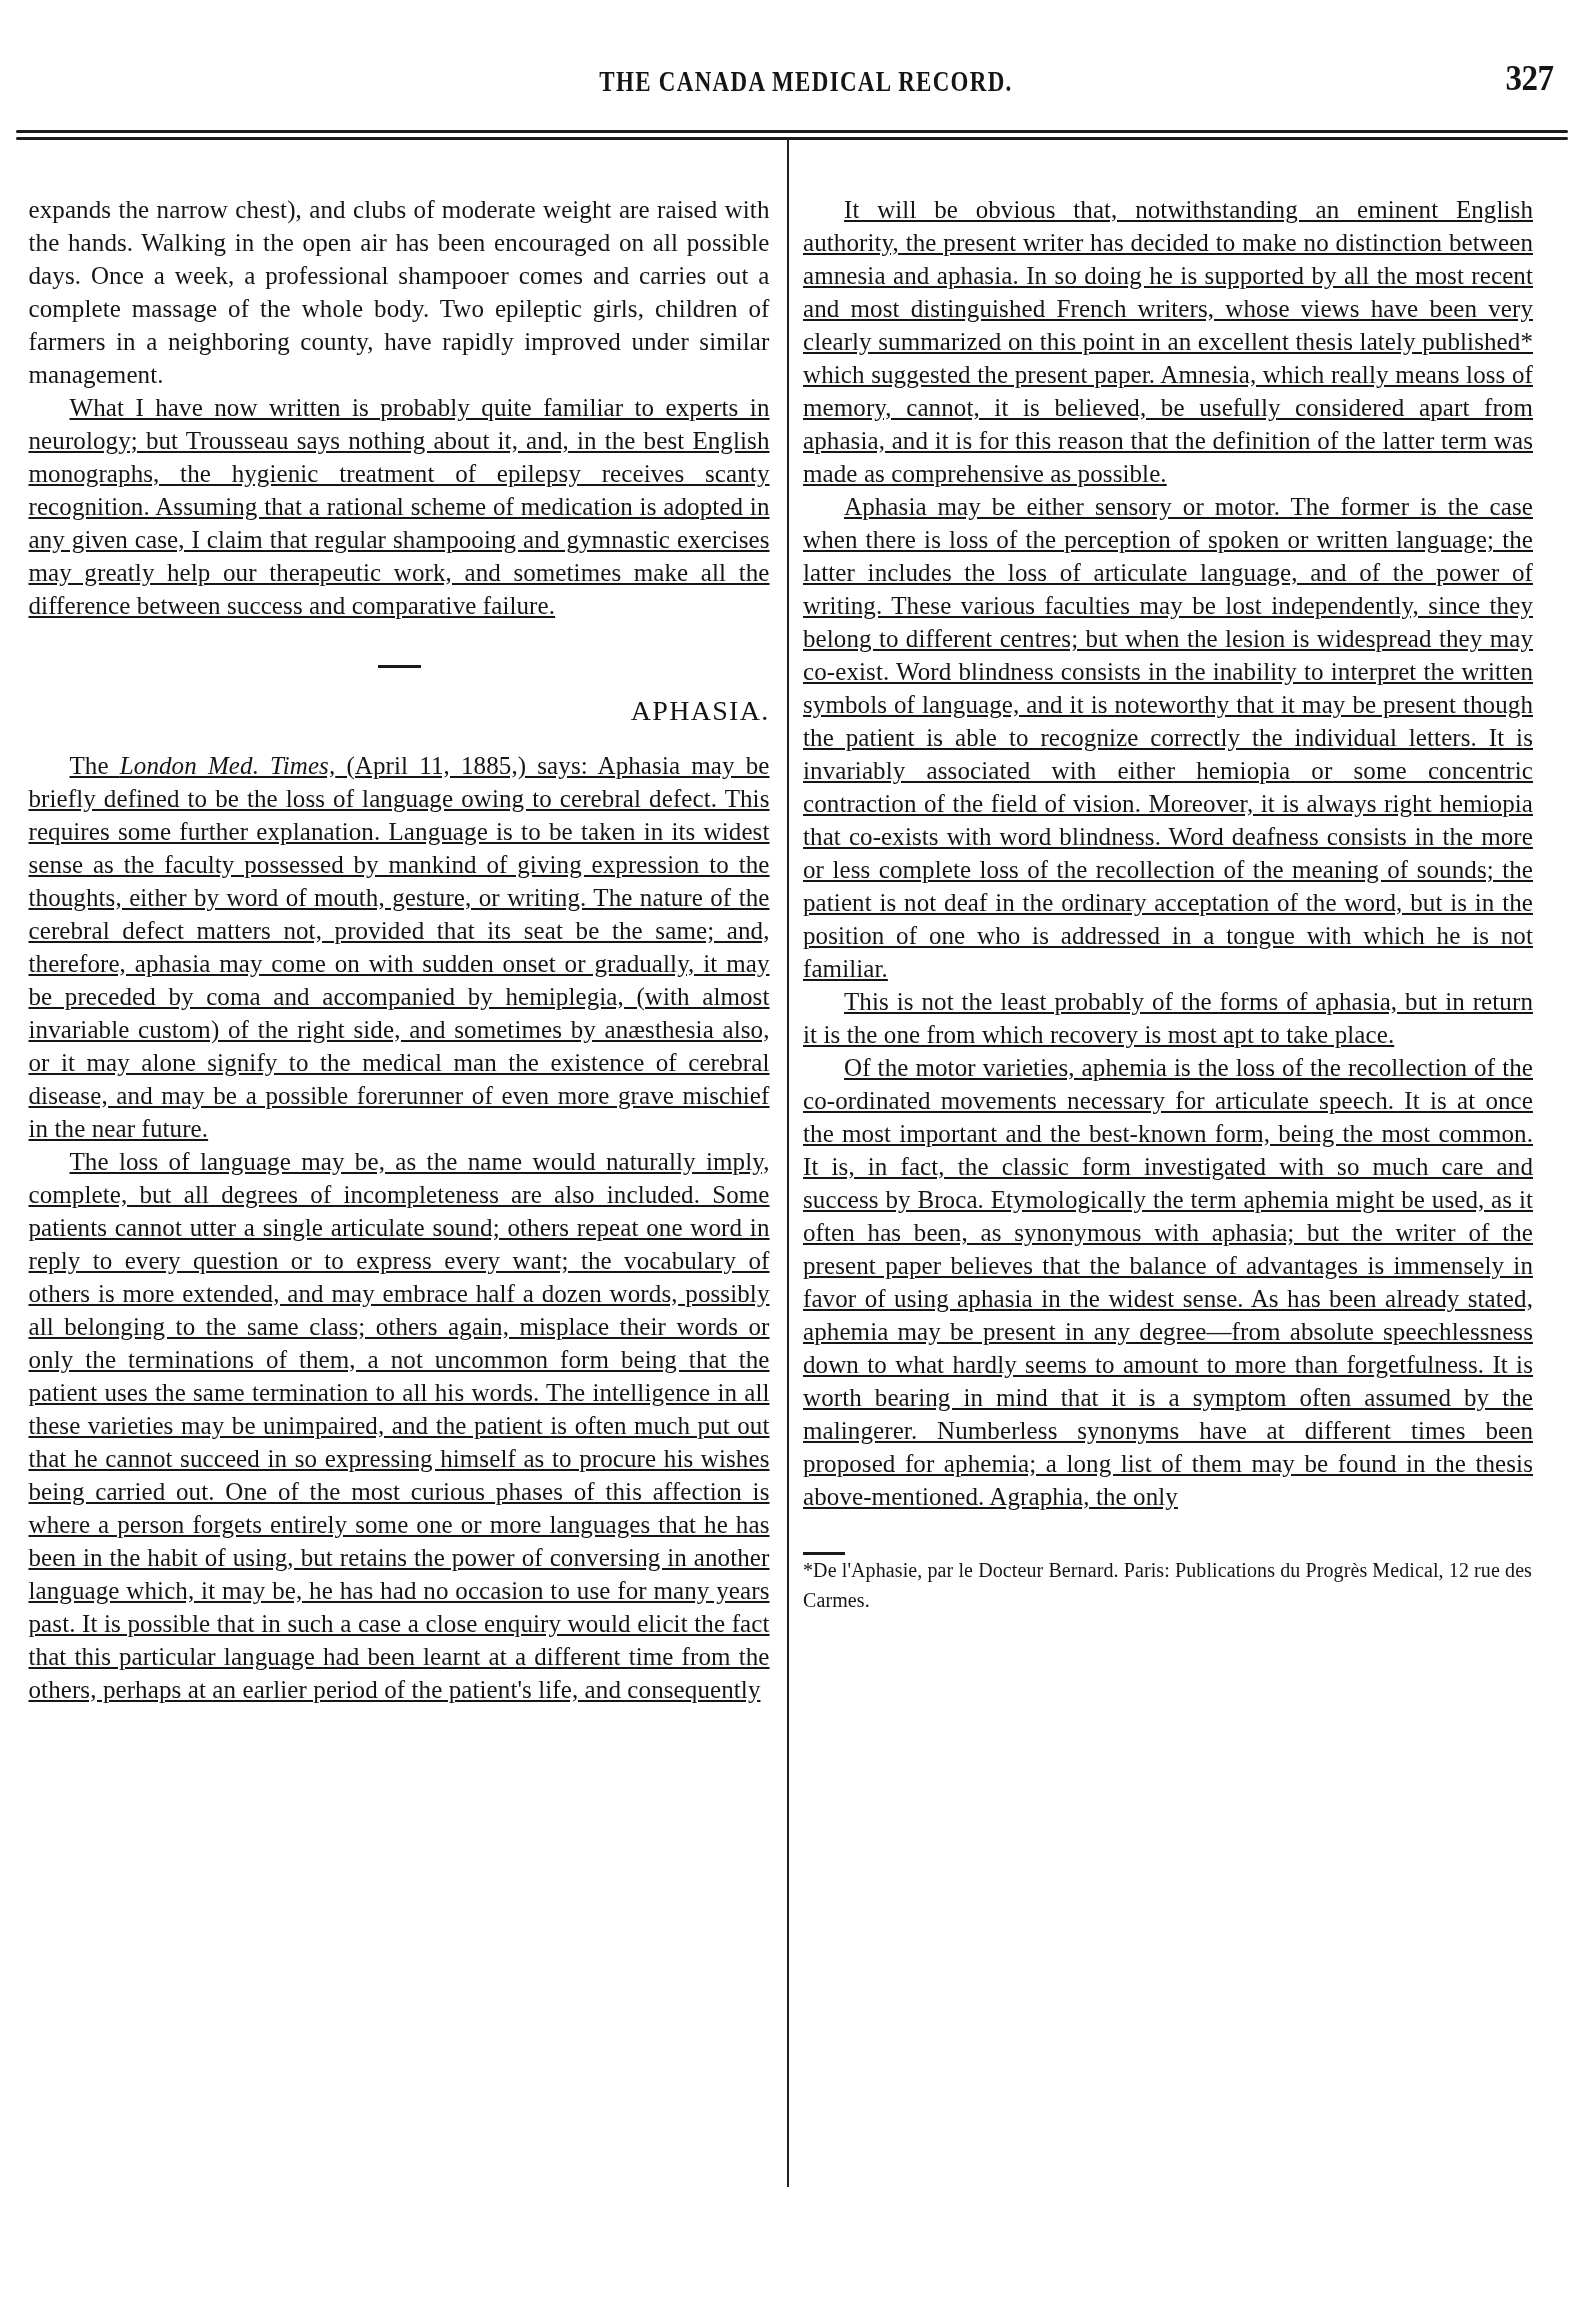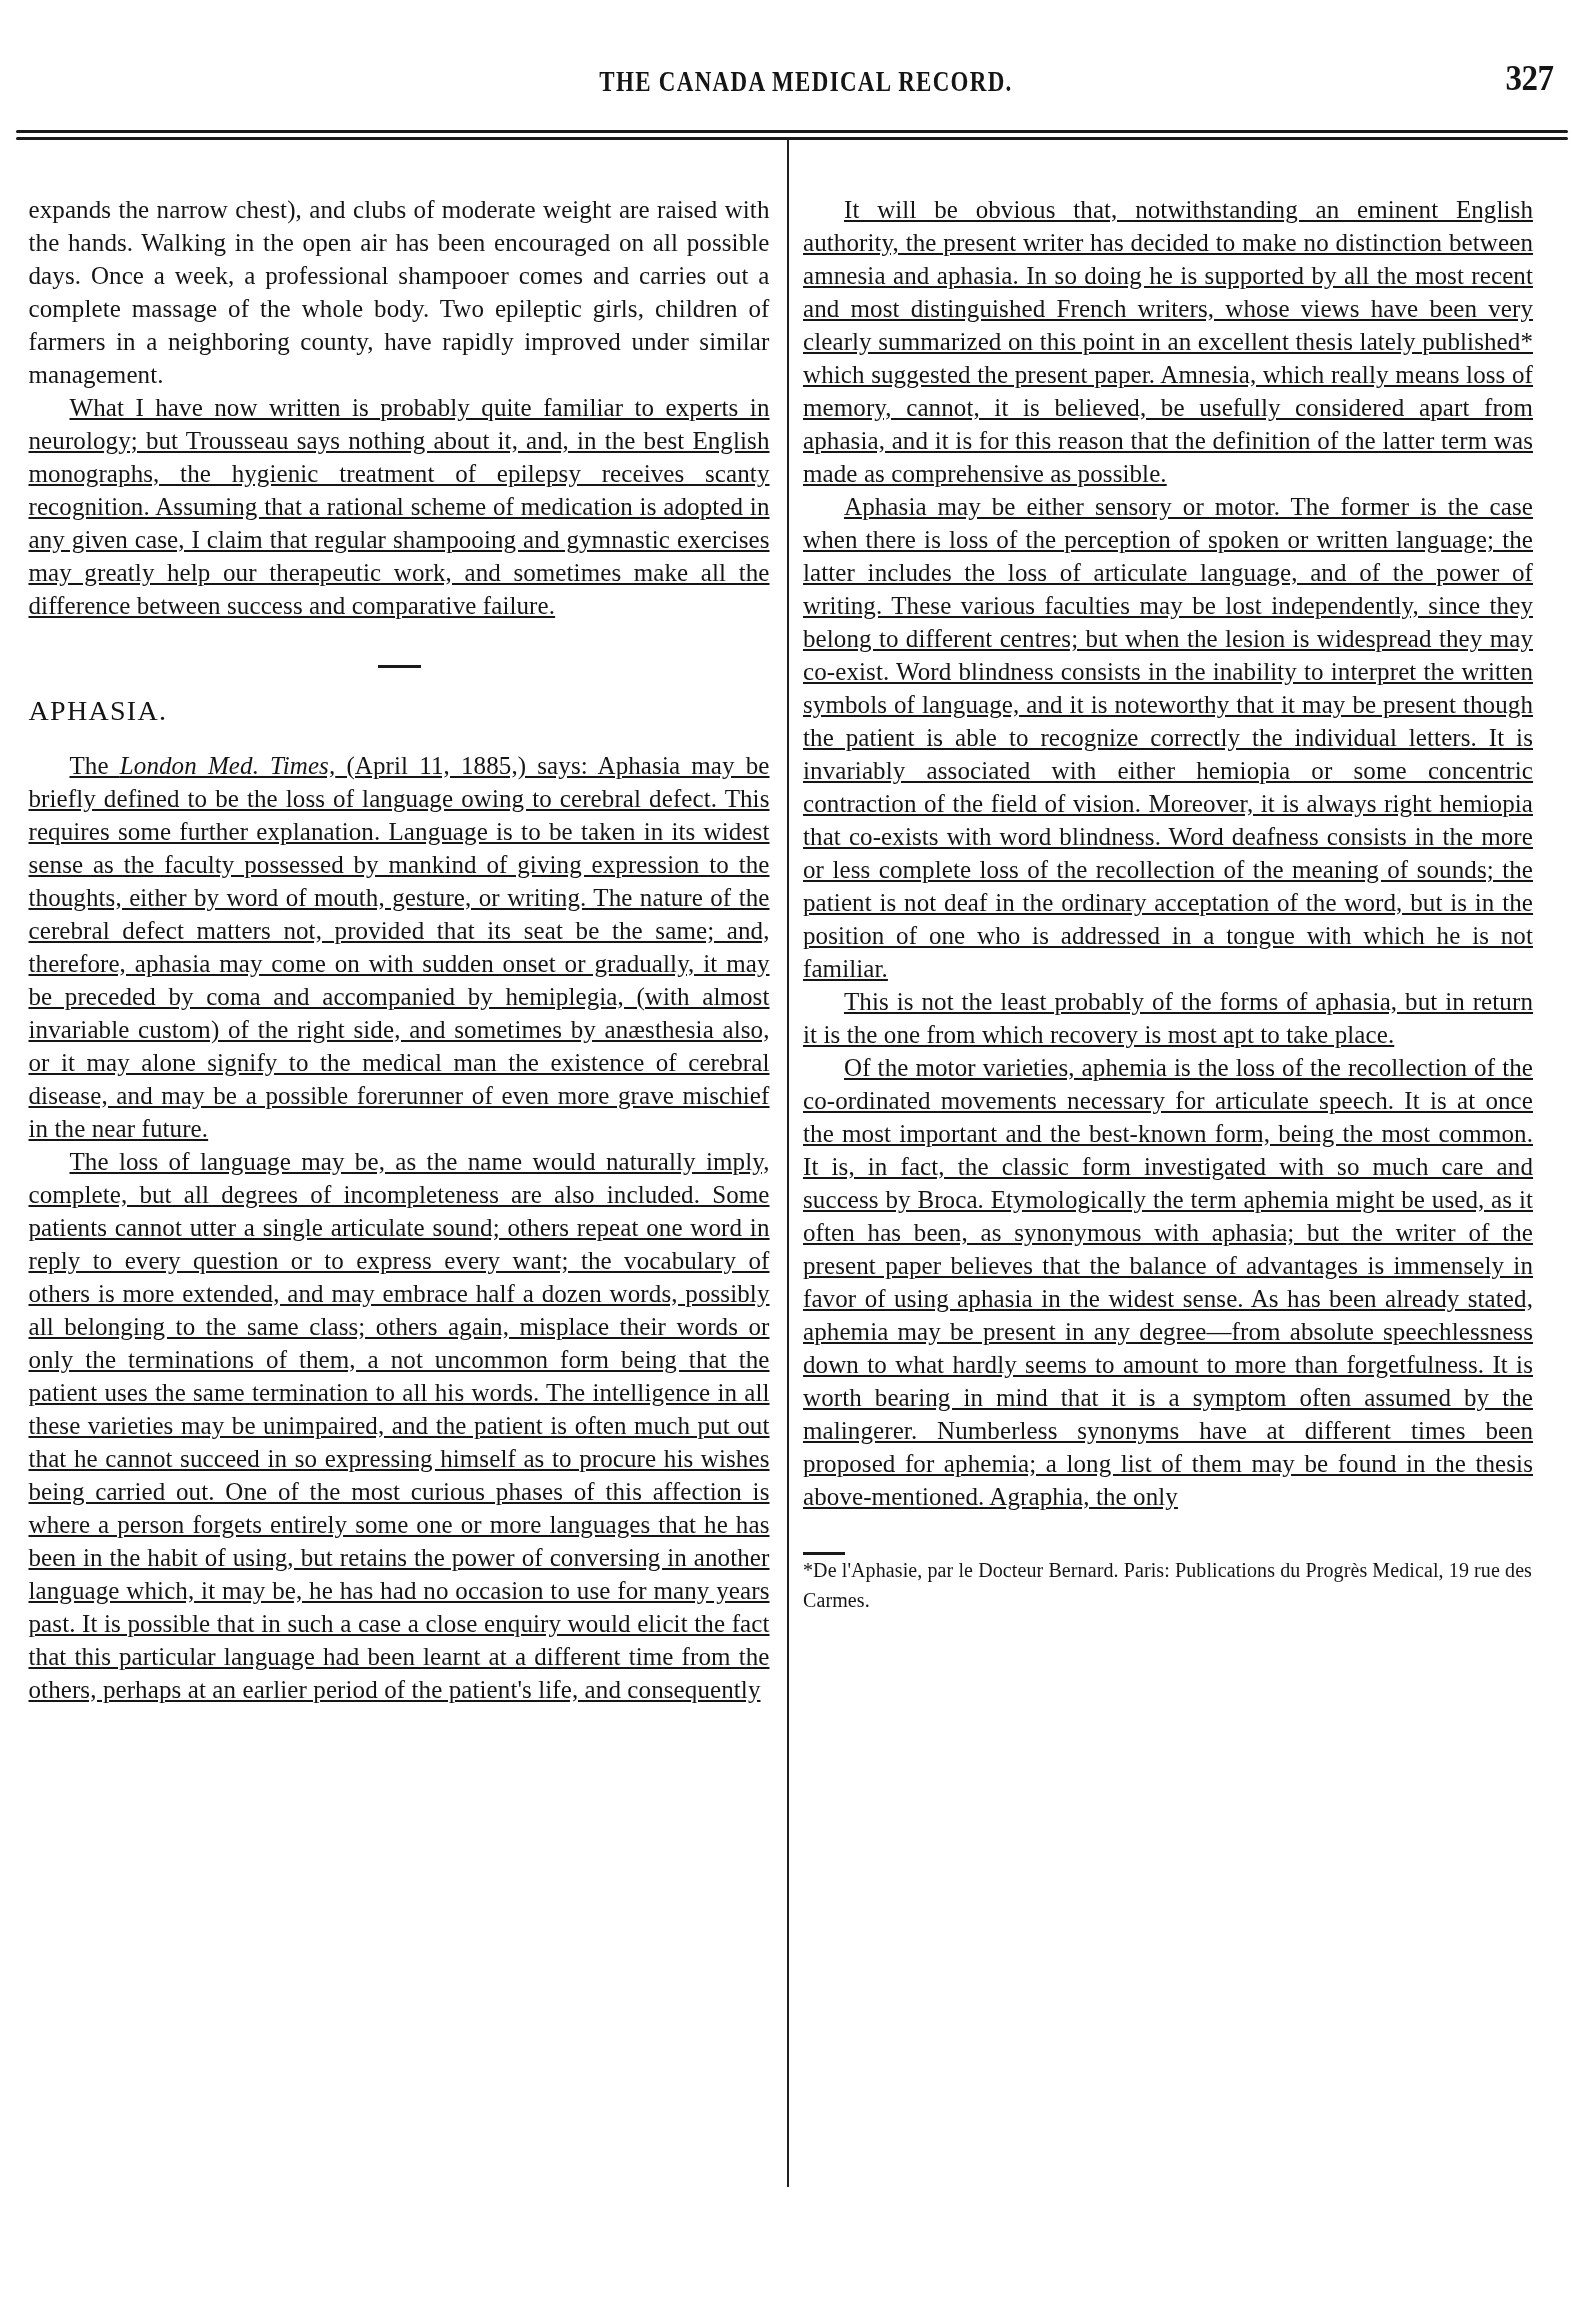--- a/index.html
+++ b/index.html
@@ -36,21 +36,21 @@
     }
     .column.left { left: 28.5px; width: 741px; }
     .column.right { left: 803px; width: 730px; }
     .column p { margin: 0; text-indent: 0; }
     .column p.indent { text-indent: 41px; text-decoration: underline; }
     .column p.cont { text-indent: 0; }
     .section-sep {
       width: 43px; height: 2.5px; background: #1a1a1a; margin: 43px auto 0 auto;
     }
     .section-title {
-      text-align: left; font-size: 28px; letter-spacing: 1.3px;
+      text-align: right; font-size: 28px; letter-spacing: 1.3px;
       margin: 24px 0 19px 0; line-height: 38px;
     }
     .ital { font-style: italic; }
     .footnote-sep {
       width: 42px; height: 2.5px; background: #1a1a1a; margin: 39px 0 0 0;
     }
     .footnote {
       font-size: 20px; line-height: 30px; margin-top: 18px; text-indent: 12.7px;
       text-align: left;
     }
@@ -74,15 +74,15 @@
   <p class="indent"><span>The </span><span class="ital">London Med. Times,</span><span> (April 11, 1885,) says: Aphasia may be briefly defined to be the loss of language owing to cerebral defect. This requires some further explanation. Language is to be taken in its widest sense as the faculty possessed by mankind of giving expression to the thoughts, either by word of mouth, gesture, or writing. The nature of the cerebral defect matters not, provided that its seat be the same; and, therefore, aphasia may come on with sudden onset or gradually, it may be preceded by coma and accompanied by hemiplegia, (with almost invariable custom) of the right side, and sometimes by anæsthesia also, or it may alone signify to the medical man the existence of cerebral disease, and may be a possible forerunner of even more grave mischief in the near future.</span></p>
   <p class="indent">The loss of language may be, as the name would naturally imply, complete, but all degrees of incompleteness are also included. Some patients cannot utter a single articulate sound; others repeat one word in reply to every question or to express every want; the vocabulary of others is more extended, and may embrace half a dozen words, possibly all belonging to the same class; others again, misplace their words or only the terminations of them, a not uncommon form being that the patient uses the same termination to all his words. The intelligence in all these varieties may be unimpaired, and the patient is often much put out that he cannot succeed in so expressing himself as to procure his wishes being carried out. One of the most curious phases of this affection is where a person forgets entirely some one or more languages that he has been in the habit of using, but retains the power of conversing in another language which, it may be, he has had no occasion to use for many years past. It is possible that in such a case a close enquiry would elicit the fact that this particular language had been learnt at a different time from the others, perhaps at an earlier period of the patient's life, and consequently</p>
 </div>
 
 <div class="column right">
   <p class="indent">It will be obvious that, notwithstanding an eminent English authority, the present writer has decided to make no distinction between amnesia and aphasia. In so doing he is supported by all the most recent and most distinguished French writers, whose views have been very clearly summarized on this point in an excellent thesis lately published* which suggested the present paper. Amnesia, which really means loss of memory, cannot, it is believed, be usefully considered apart from aphasia, and it is for this reason that the definition of the latter term was made as comprehensive as possible.</p>
   <p class="indent">Aphasia may be either sensory or motor. The former is the case when there is loss of the perception of spoken or written language; the latter includes the loss of articulate language, and of the power of writing. These various faculties may be lost independently, since they belong to different centres; but when the lesion is widespread they may co-exist. Word blindness consists in the inability to interpret the written symbols of language, and it is noteworthy that it may be present though the patient is able to recognize correctly the individual letters. It is invariably associated with either hemiopia or some concentric contraction of the field of vision. Moreover, it is always right hemiopia that co-exists with word blindness. Word deafness consists in the more or less complete loss of the recollection of the meaning of sounds; the patient is not deaf in the ordinary acceptation of the word, but is in the position of one who is addressed in a tongue with which he is not familiar.</p>
   <p class="indent">This is not the least probably of the forms of aphasia, but in return it is the one from which recovery is most apt to take place.</p>
   <p class="indent">Of the motor varieties, aphemia is the loss of the recollection of the co-ordinated movements necessary for articulate speech. It is at once the most important and the best-known form, being the most common. It is, in fact, the classic form investigated with so much care and success by Broca. Etymologically the term aphemia might be used, as it often has been, as synonymous with aphasia; but the writer of the present paper believes that the balance of advantages is immensely in favor of using aphasia in the widest sense. As has been already stated, aphemia may be present in any degree—from absolute speechlessness down to what hardly seems to amount to more than forgetfulness. It is worth bearing in mind that it is a symptom often assumed by the malingerer. Numberless synonyms have at different times been proposed for aphemia; a long list of them may be found in the thesis above-mentioned. Agraphia, the only</p>
   <div class="footnote-sep"></div>
-  <p class="footnote">*De l'Aphasie, par le Docteur Bernard. Paris: Publications du Progrès Medical, 19 rue des Carmes.</p>
+  <p class="footnote">*De l'Aphasie, par le Docteur Bernard. Paris: Publications du Progrès Medical, 12 rue des Carmes.</p>
 </div>
 
 
 </body></html>

